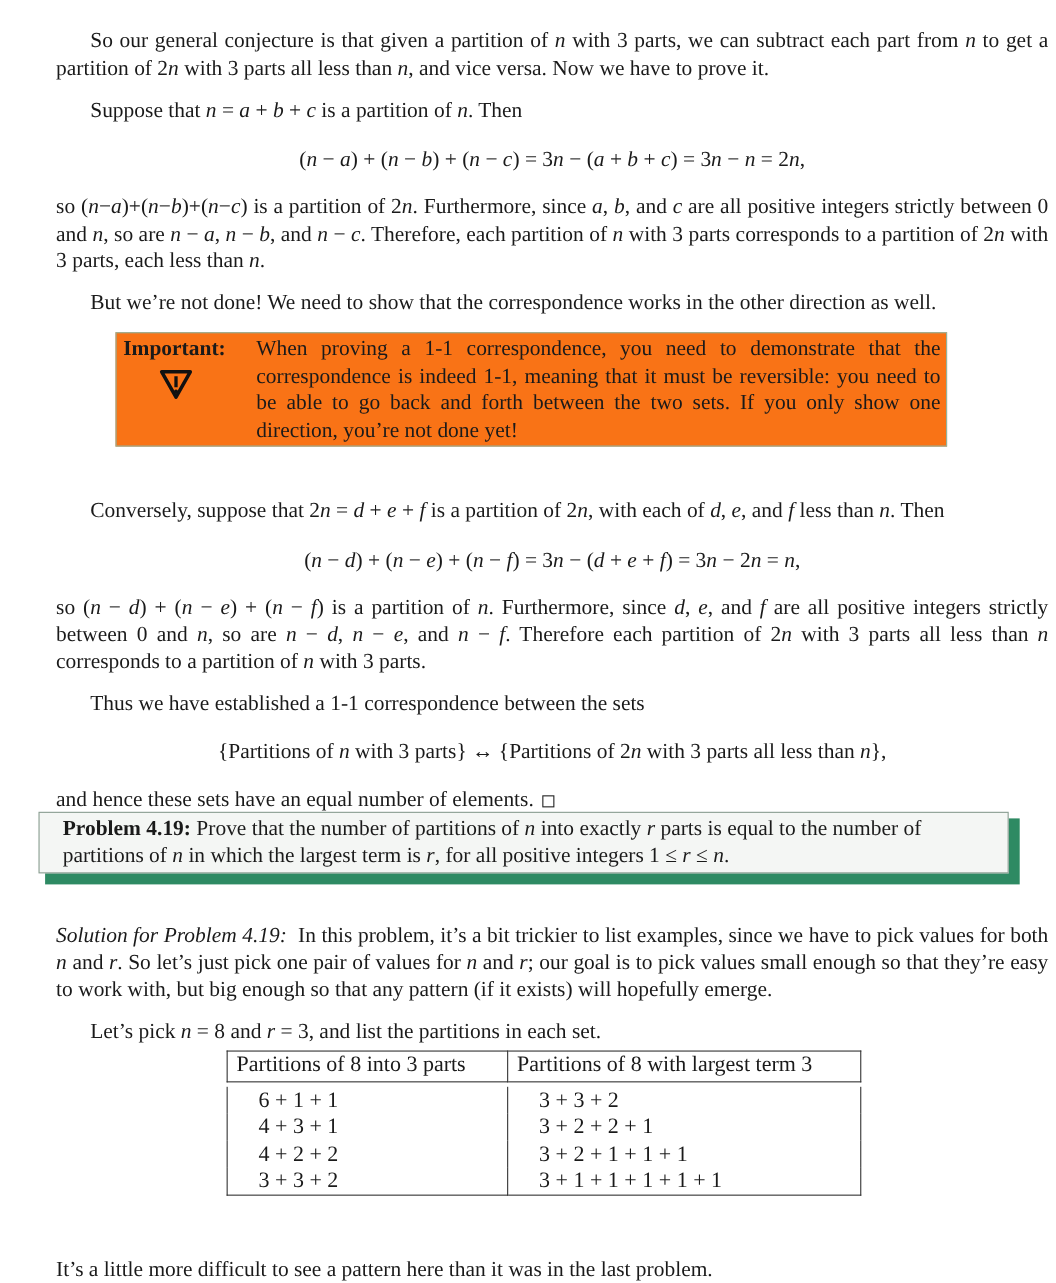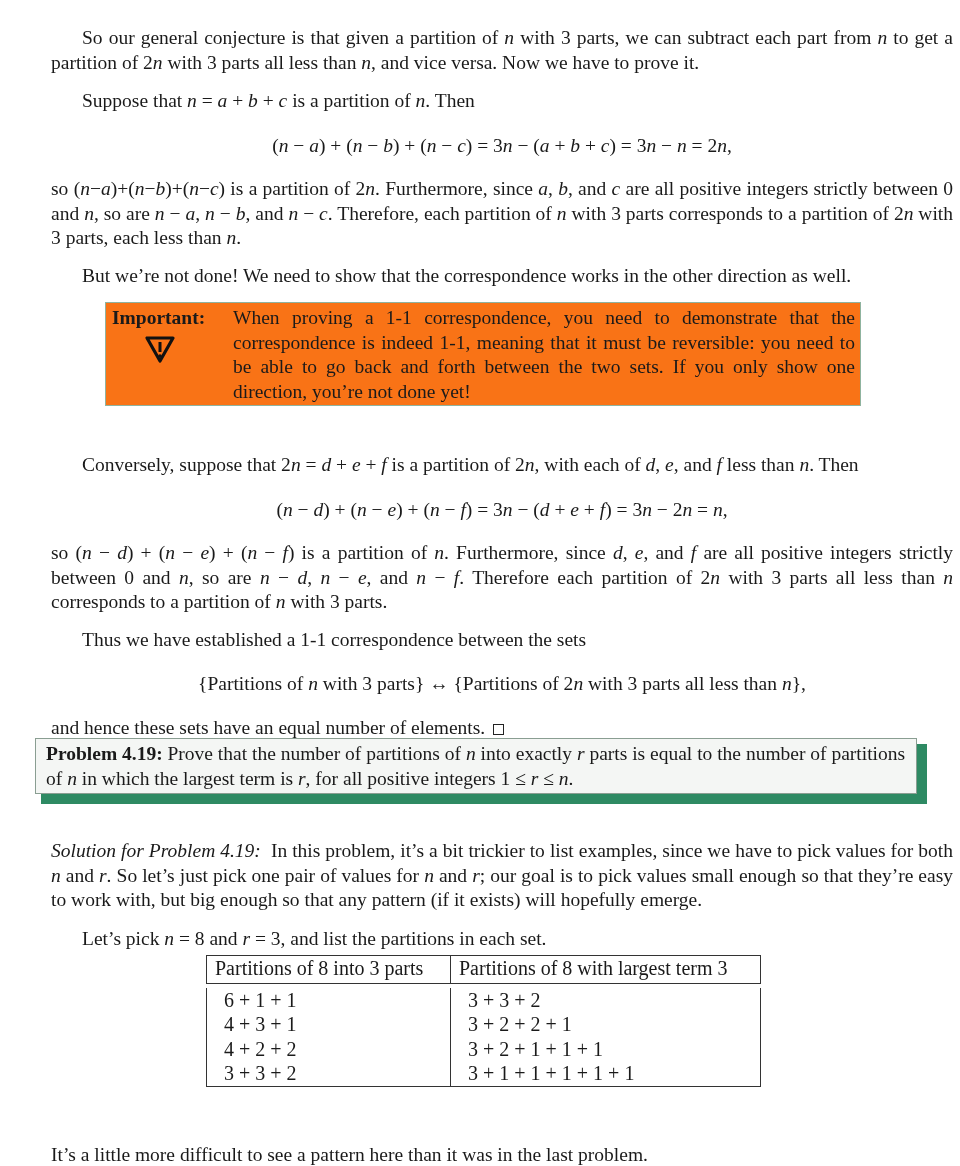--- a/index.html
+++ b/index.html
@@ -21,41 +21,41 @@
     background: #f97316; border: 1.5px solid #8fb39f;
     box-sizing: border-box;
   }
   .imp-label { position: absolute; left: 6px; top: 3px; font-weight: bold; }
   .imp-icon { position: absolute; left: 38px; top: 31px; width: 32px; height: 30px; }
   .imp-text { position: absolute; left: 127px; top: 3px; width: 622px; text-align: justify; }
 
   .problem {
     position: absolute; left: 0; top: 728px; width: 882px; height: 56px;
     background: #f4f6f4; border: 1.5px solid #8a9e92; box-sizing: border-box;
-    padding: 3px 6px 0 10px;
+    padding: 3px 6px 0 21px;
   }
   .problem-shadow {
     position: absolute; left: 6px; top: 734px; width: 886px; height: 60px;
     background: #2e8a63;
   }
   .problem b { font-weight: bold; }
 
   table.parts {
     position: absolute; left: 171px; top: 945px; border-collapse: collapse;
     font-size: 20px;
   }
   table.parts td, table.parts th {
     border-left: 1.3px solid #333; border-right: 1.3px solid #333;
     padding: 0 9px; font-weight: normal; text-align: left;
   }
   table.parts thead th { border-top: 1.3px solid #333; border-bottom: 1.3px solid #333; padding: 0 8px 2px 8px; }
   table.parts tbody tr:first-child td { border-top: 1.3px solid #333; }
   table.parts tbody tr:last-child td { border-bottom: 1.3px solid #333; }
   table.parts .gap td { height: 4px; padding: 0; border-left: none; border-right: none; }
-  table.parts td { padding-left: 17px; line-height: 24.5px; }
+  table.parts td { padding-left: 28px; line-height: 24.5px; }
   table.parts td.c1 { width: 217px; }
   table.parts td.c2 { width: 283px; }
 </style>
 </head>
 <body>
 
 <div class="page">
 
   <p class="abs indent" style="top:0;">So our general conjecture is that given a partition of <i>n</i> with 3 parts, we can subtract each part from <i>n</i> to get a partition of 2<i>n</i> with 3 parts all less than <i>n</i>, and vice versa. Now we have to prove it.</p>
 

